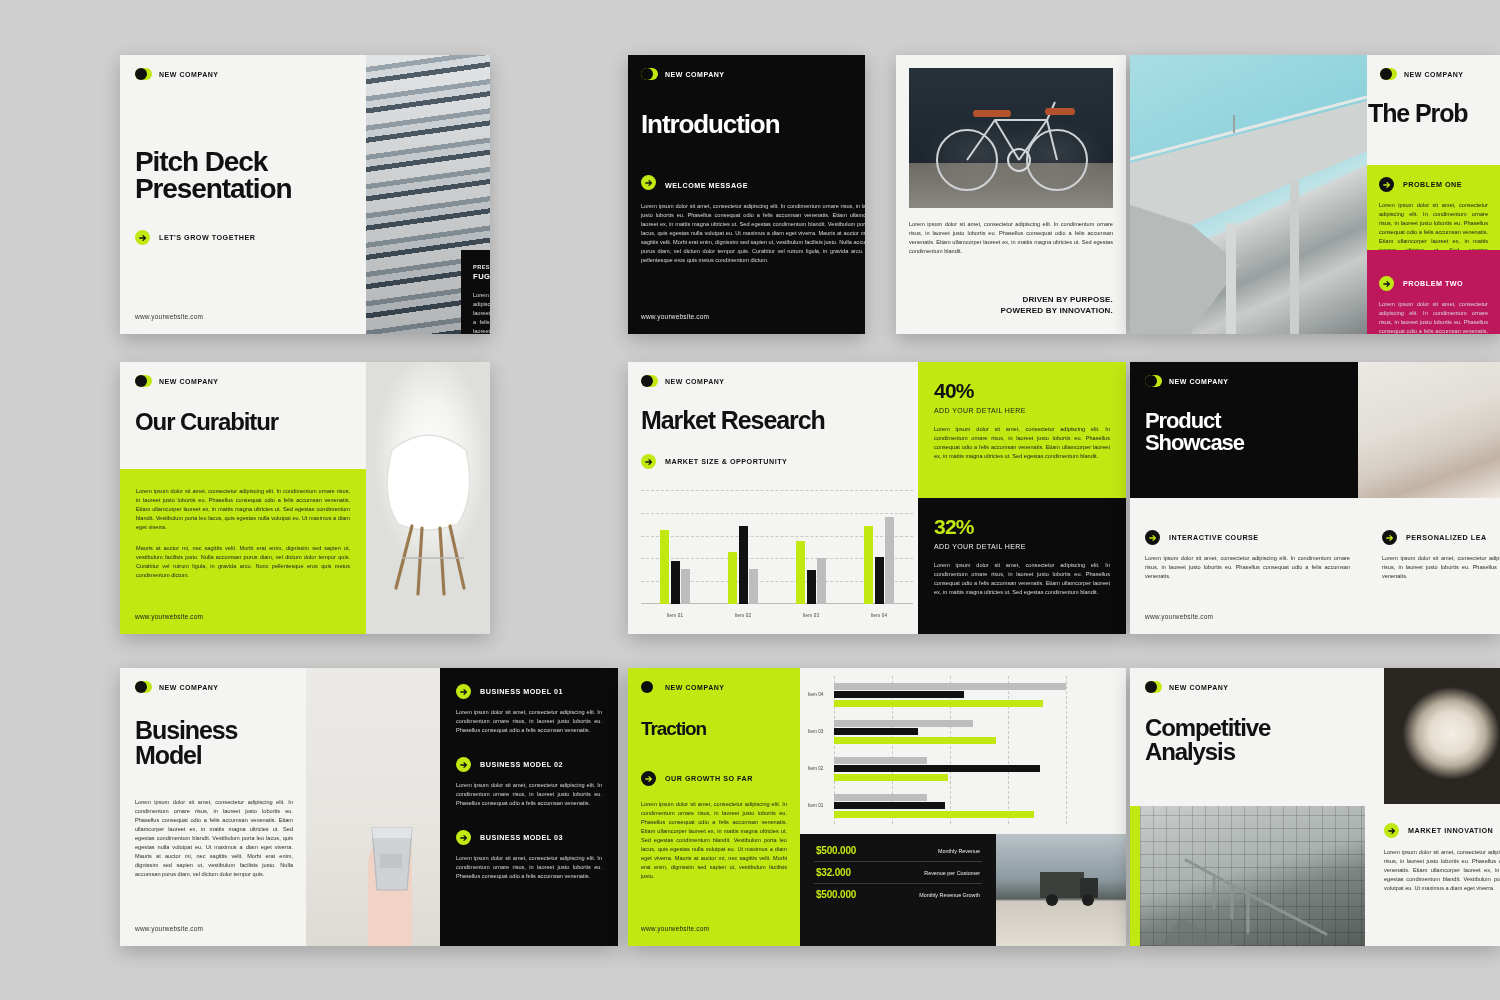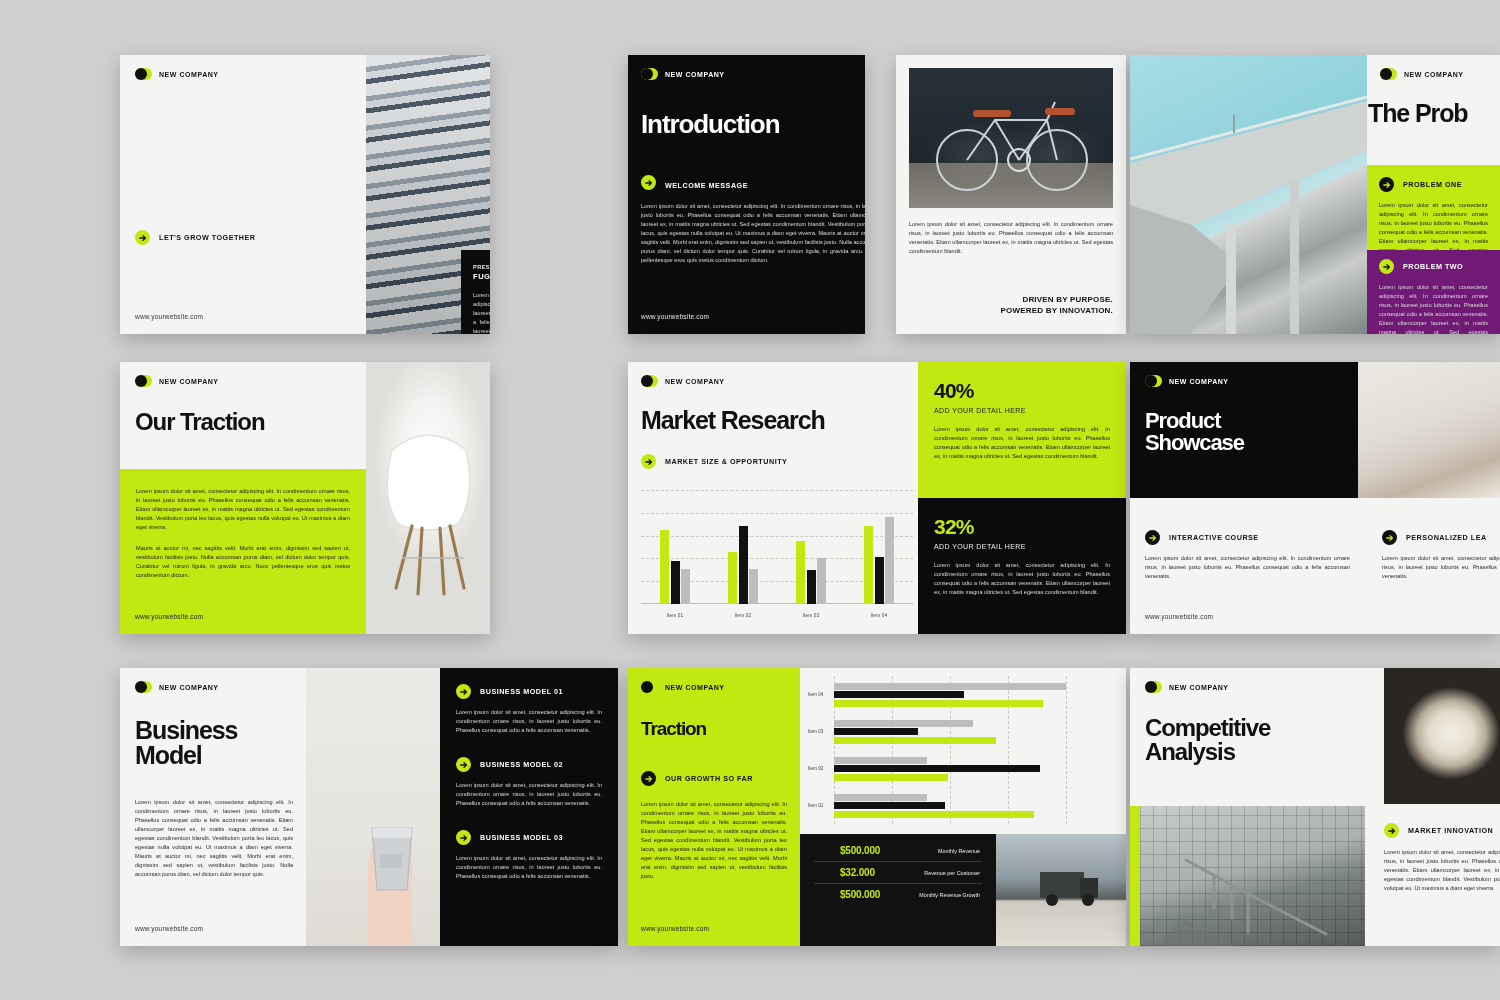--- a/index.html
+++ b/index.html
@@ -113,39 +113,43 @@
   .hgridv i{position:absolute;top:0;bottom:0;width:0;border-left:1px dashed #c9c9c4;}
   .hrows{position:absolute;left:26px;right:0;top:0;bottom:0;display:flex;flex-direction:column;justify-content:space-around;}
   .hrow{display:flex;flex-direction:column;gap:1.5px;}
   .hbar{height:7px;}
   .hlabels{position:absolute;left:0;width:26px;top:0;bottom:0;display:flex;flex-direction:column;justify-content:space-around;}
   .hlabels span{font-size:4.6px;color:#444;text-align:left;}
 
   
   .metric{display:flex;align-items:center;justify-content:space-between;padding:5px 2px;border-bottom:1px solid #3a3a3a;}
   .metric:last-child{border-bottom:none;}
-  .metric-val{font-size:10px;font-weight:700;color:#c2e812;letter-spacing:-.2px;margin-left:24px;}
+  .metric-val{font-size:10px;font-weight:700;color:#c2e812;letter-spacing:-.2px;}
   .metric-lab{font-size:5.4px;color:#ededed;}
 
   .stat-num{font-size:21px;font-weight:700;letter-spacing:-.8px;line-height:1;}
   .stat-sub{font-size:7px;letter-spacing:.4px;margin-top:6px;}
 </style>
 </head>
 <body>
 
 <div class="stage">
 
   <div class="slide" style="left:120px;top:55px;width:370px;height:279px;">
     <div class="img img-building" style="position:absolute;left:246px;top:0;width:124px;height:279px;"></div>
 
     <div class="brand" style="position:absolute;left:15px;top:13px;">
       <span class="logo"></span>
       <span class="brand-name">NEW COMPANY</span>
     </div>
 
+    <div class="h1" style="position:absolute;left:15px;top:93px;font-size:28px;">
+      <div>Pitch Deck</div>
+      <div>Presentation</div>
+    </div>
 
     <div class="bullet" style="position:absolute;left:15px;top:175px;">
       <span class="arrow">
         <svg viewBox="0 0 10 10">
             <path d="M1 5h6M5 2l3 3-3 3" stroke="#111" stroke-width="1.6" fill="none" stroke-linecap="round" stroke-linejoin="round"></path>
           </svg>
       </span>
       <span class="bullet-label">LET'S GROW TOGETHER</span>
     </div>
 
@@ -223,21 +227,21 @@
         <span class="arrow dark-pill">
           <svg viewBox="0 0 10 10">
               <path d="M1 5h6M5 2l3 3-3 3" stroke="#c2e812" stroke-width="1.6" fill="none" stroke-linecap="round" stroke-linejoin="round"></path>
             </svg>
         </span>
         <span class="bullet-label">PROBLEM ONE</span>
       </div>
       <div class="body onlime" style="margin-top:9px;">Lorem ipsum dolor sit amet, consectetur adipiscing elit. In condimentum ornare risus, in laoreet justo lobortis eu. Phasellus consequat odio a felis accumsan venenatis. Etiam ullamcorper laoreet ex, in mattis magna ultricies ut. Sed egestas condimentum blandit.</div>
     </div>
 
-    <div style="position:absolute;left:237px;top:195px;width:133px;height:84px;background:#701a75;padding:9px 12px;box-sizing:border-box;">
+    <div style="position:absolute;left:237px;top:195px;width:133px;height:84px;background:#be185d;padding:26px 12px;box-sizing:border-box;">
       <div class="bullet">
         <span class="arrow">
           <svg viewBox="0 0 10 10">
               <path d="M1 5h6M5 2l3 3-3 3" stroke="#111" stroke-width="1.6" fill="none" stroke-linecap="round" stroke-linejoin="round"></path>
             </svg>
         </span>
         <span class="bullet-label inv">PROBLEM TWO</span>
       </div>
       <div class="body inv" style="margin-top:9px;">Lorem ipsum dolor sit amet, consectetur adipiscing elit. In condimentum ornare risus, in laoreet justo lobortis eu. Phasellus consequat odio a felis accumsan venenatis. Etiam ullamcorper laoreet ex, in mattis magna ultricies ut. Sed egestas condimentum blandit.</div>
     </div>
@@ -249,21 +253,21 @@
         <path d="M26 88 q36 -30 74 0 q10 46 -8 74 q-32 12 -60 0 q-18 -28 -6 -74z" fill="#ffffff" stroke="#e0e0dc" stroke-width="1.4"></path>
         <path d="M46 164 l-16 62 M84 164 l14 62 M56 166 l-4 66 M74 166 l4 66" stroke="#9b7a4f" stroke-width="3.2" stroke-linecap="round"></path>
         <path d="M36 196 h62" stroke="#b9b9b5" stroke-width="1.6"></path>
       </svg>
     </div>
 
     <div class="brand" style="position:absolute;left:15px;top:13px;">
       <span class="logo"></span>
       <span class="brand-name">NEW COMPANY</span>
     </div>
-    <div class="h1" style="position:absolute;left:15px;top:48px;font-size:24px;">Our Traction</div>
+    <div class="h1" style="position:absolute;left:15px;top:48px;font-size:24px;">Our Curabitur</div>
 
     <div style="position:absolute;left:0;top:107px;width:246px;height:165px;background:#c2e812;padding:18px 16px;box-sizing:border-box;">
       <div class="body onlime">Lorem ipsum dolor sit amet, consectetur adipiscing elit. In condimentum ornare risus, in laoreet justo lobortis eu. Phasellus consequat odio a felis accumsan venenatis. Etiam ullamcorper laoreet ex, in mattis magna ultricies ut. Sed egestas condimentum blandit. Vestibulum porta leo lacus, quis egestas nulla volutpat eu. Ut maximus a diam eget viverra.</div>
       <div class="body onlime" style="margin-top:12px;">Mauris at auctor mi, nec sagittis velit. Morbi erat enim, dignissim sed sapien ut, vestibulum facilisis justo. Nulla accumsan purus diam, vel dictum dolor tempor quis. Curabitur vel rutrum ligula, in gravida arcu. Nunc pellentesque eros quis metus condimentum dictum.</div>
     </div>
     <div class="site onlime" style="position:absolute;left:15px;top:251px;">www.yourwebsite.com</div>
   </div>
 
   <div class="slide" style="left:628px;top:362px;width:498px;height:272px;">
     <div class="brand" style="position:absolute;left:13px;top:13px;">

